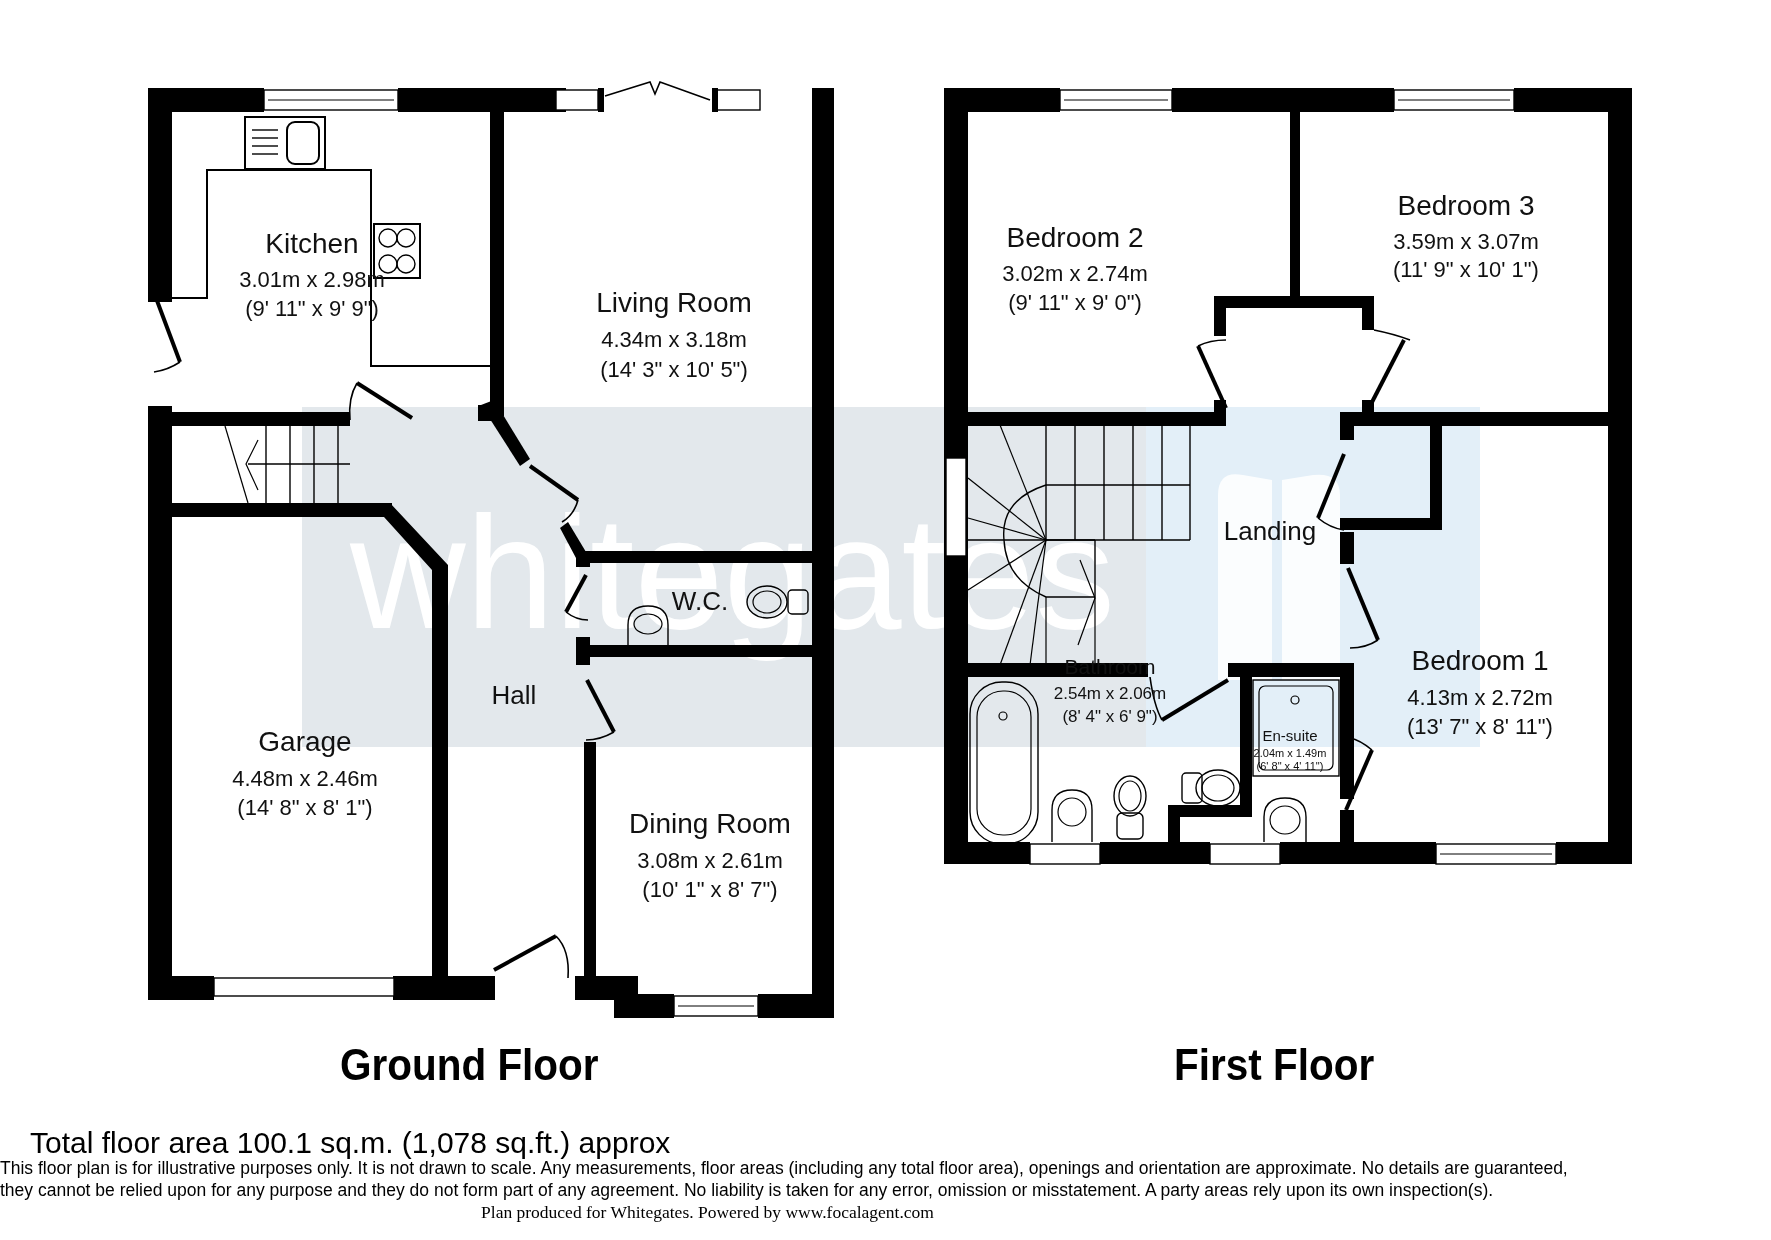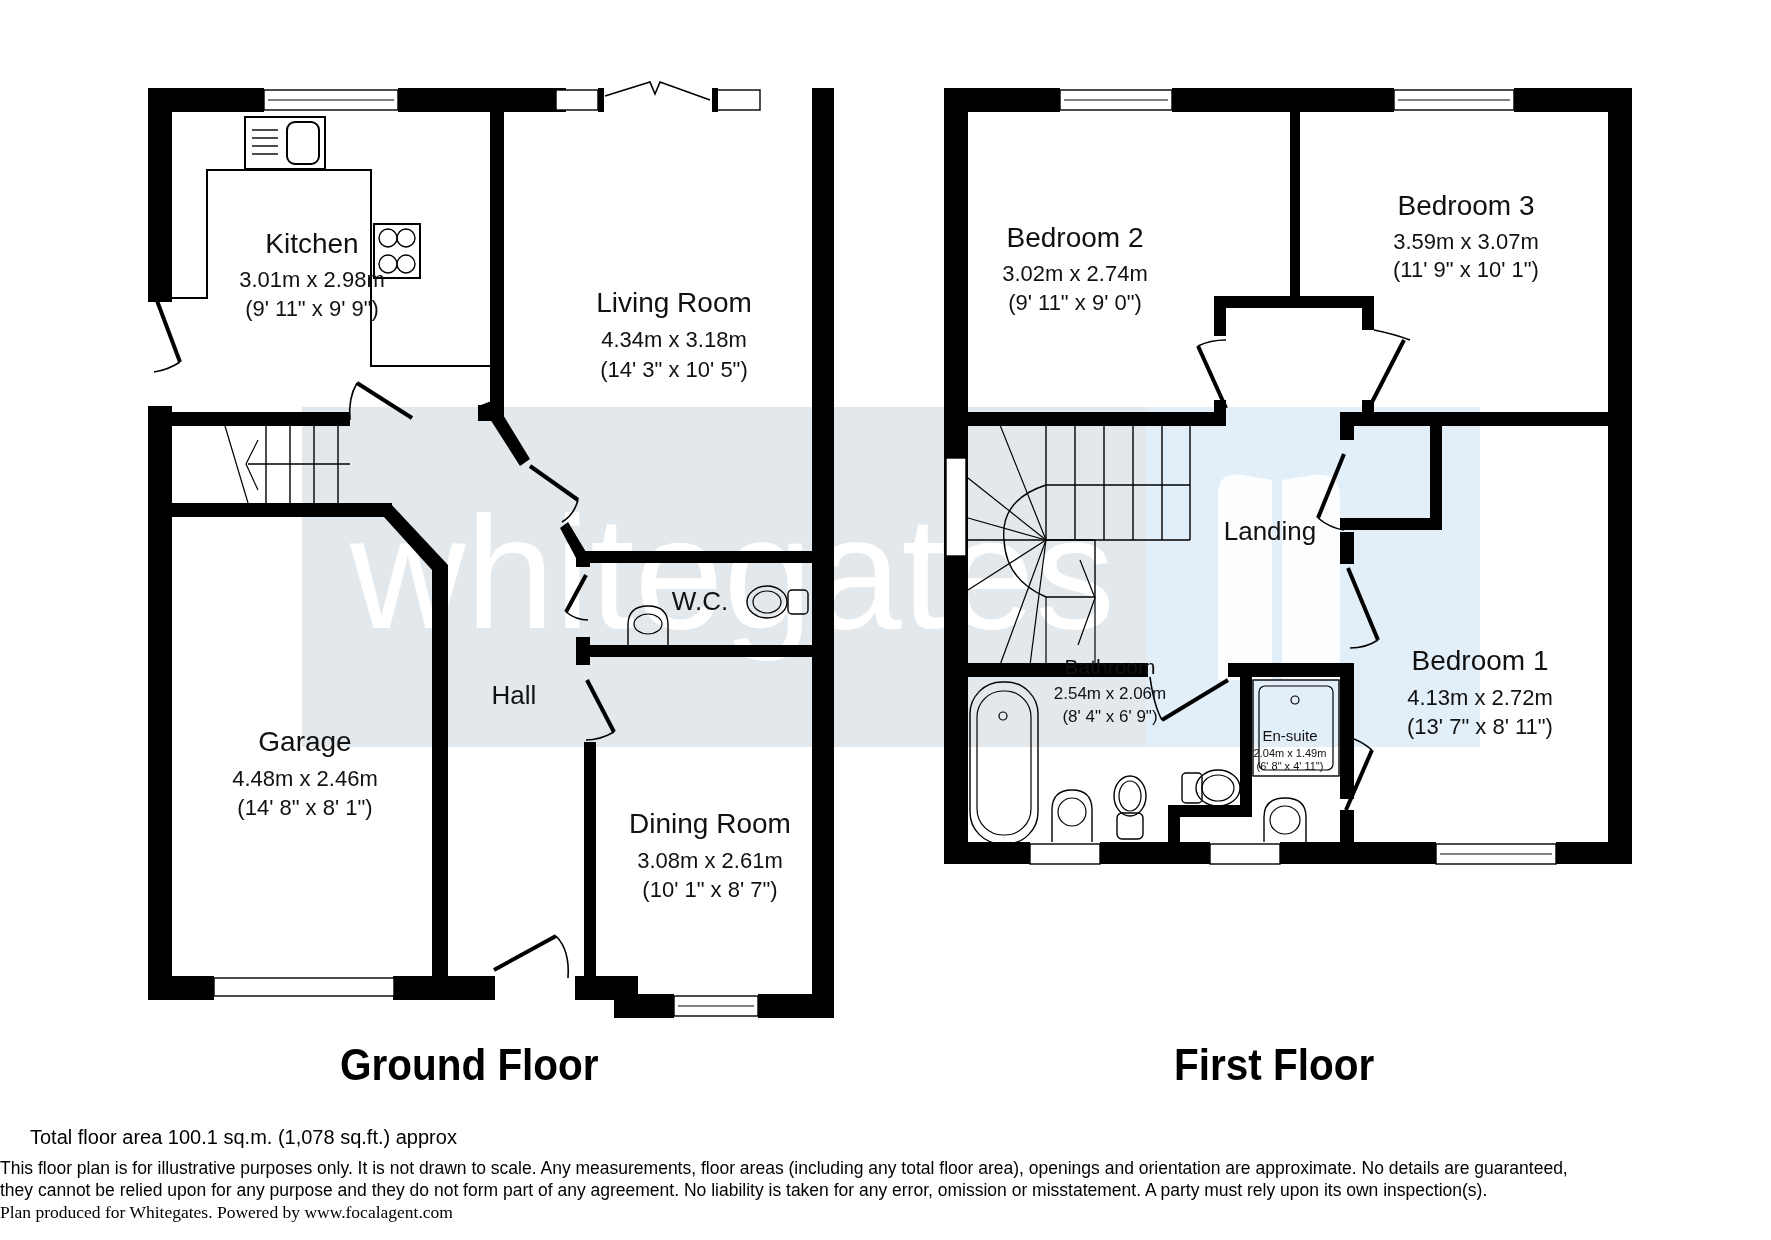--- a/index.html
+++ b/index.html
@@ -9,22 +9,22 @@
   .thin { fill: none; stroke: #000; stroke-width: 2; }
   .door { fill: none; stroke: #000; stroke-width: 4; }
   .arc { fill: none; stroke: #000; stroke-width: 1.6; }
   .win { fill: #fff; stroke: #000; stroke-width: 1.4; }
   .room-name { font-family: "Liberation Sans", sans-serif; font-size: 28px; fill: #111; text-anchor: middle; }
   .room-dim { font-family: "Liberation Sans", sans-serif; font-size: 22px; fill: #111; text-anchor: middle; }
   .small-name { font-family: "Liberation Sans", sans-serif; font-size: 15px; fill: #111; text-anchor: middle; }
   .small-dim { font-family: "Liberation Sans", sans-serif; font-size: 11px; fill: #111; text-anchor: middle; }
   .wm-text { font-family: "Liberation Sans", sans-serif; font-size: 160px; fill: #ffffff; }
   .floor-title { position: absolute; font-family: "Liberation Sans", sans-serif; font-weight: bold; font-size: 44px; color: #000; transform: scaleX(0.92); transform-origin: left; white-space: nowrap; }
-  #total-area { position: absolute; left: 30px; top: 1126px; font-size: 20px; color: #000; white-space: nowrap; }
-  .disclaimer { position: absolute; left: 0; width: 1415px; font-size: 17.5px; color: #000; white-space: nowrap; }
+  #total-area { position: absolute; left: 30px; top: 1126px; font-size: 30px; color: #000; white-space: nowrap; }
+  .disclaimer { position: absolute; left: 0; width: 1415px; text-align: center; font-size: 17.5px; color: #000; white-space: nowrap; }
 </style>
 </head>
 <body>
 
 <svg id="plan" viewBox="0 0 1771 1240" xmlns="http://www.w3.org/2000/svg">
 
   <g>
     <rect x="302" y="407" width="760" height="340" fill="#e3e8ec"></rect>
     <rect x="960" y="407" width="186" height="340" fill="#e3e8ec"></rect>
     <rect x="1146" y="407" width="334" height="340" fill="#e3eff8"></rect>
@@ -287,14 +287,14 @@
       <text class="room-dim" x="1480" y="734">(13' 7" x 8' 11")</text>
     </g>
   </g>
 </svg>
 
 <div class="floor-title" style="left:340px; top:1040px;">Ground Floor</div>
 <div class="floor-title" style="left:1174px; top:1040px;">First Floor</div>
 
 <div id="total-area">Total floor area 100.1 sq.m. (1,078 sq.ft.) approx</div>
 <div class="disclaimer" style="top:1158px;">This floor plan is for illustrative purposes only. It is not drawn to scale. Any measurements, floor areas (including any total floor area), openings and orientation are approximate. No details are guaranteed,</div>
-<div class="disclaimer" style="top:1180px;">they cannot be relied upon for any purpose and they do not form part of any agreement. No liability is taken for any error, omission or misstatement. A party must rely upon its own inspection(s).</div>
+<div class="disclaimer" style="top:1180px;">they cannot be relied upon for any purpose and they do not form part of any agreement. No liability is taken for any error, omission or misstatement. A party areas rely upon its own inspection(s).</div>
 <div class="disclaimer" style="top:1202px;font-family:Liberation Serif, serif;">Plan produced for Whitegates. Powered by www.focalagent.com</div>
 
 </body></html>

